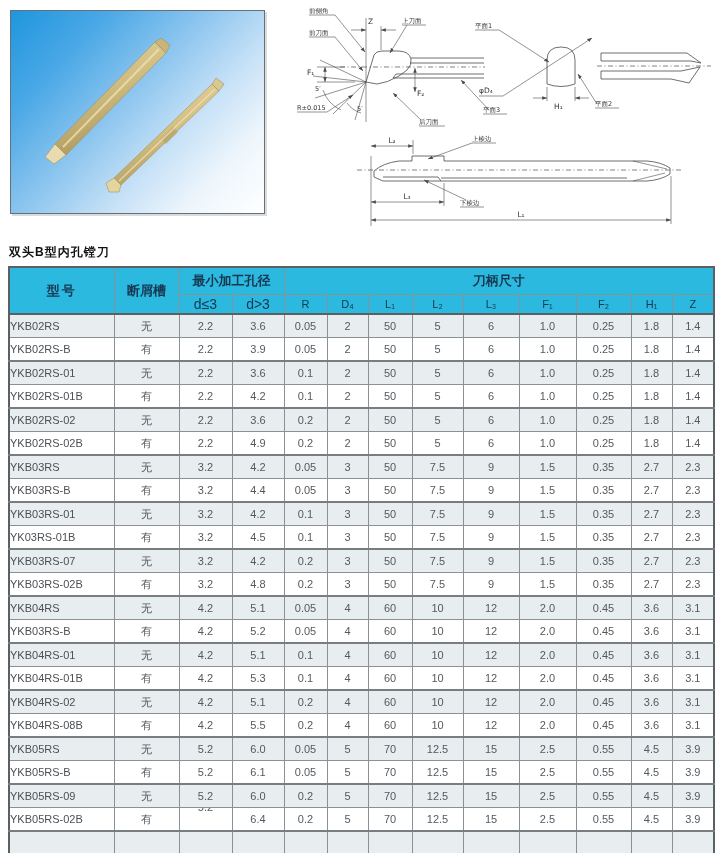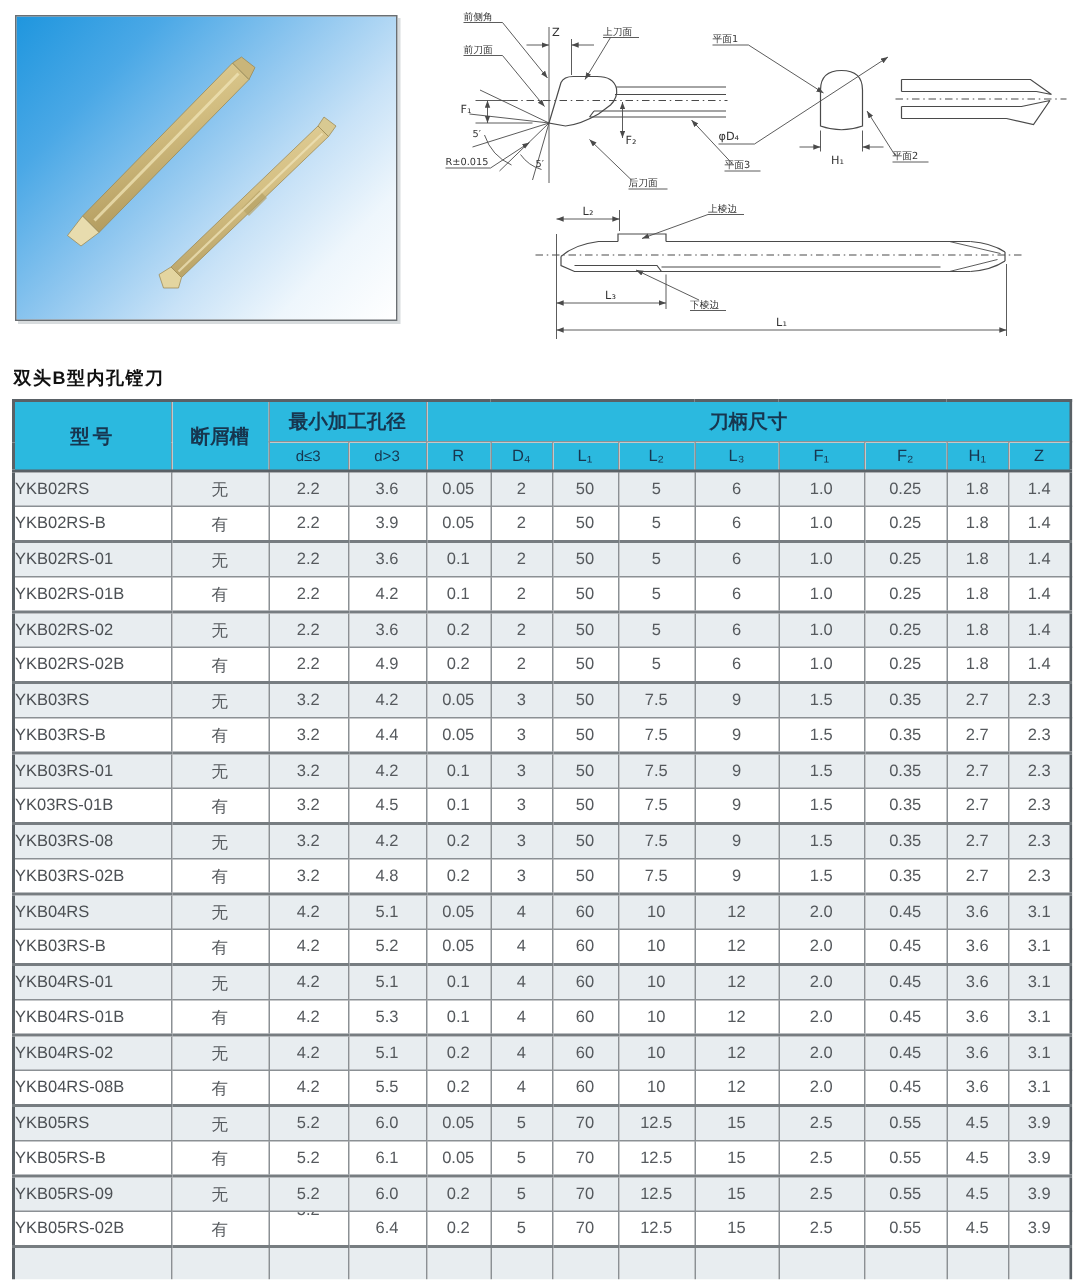--- a/index.html
+++ b/index.html
@@ -32,21 +32,21 @@
   
   .table-wrap{position:absolute;left:8px;top:266px;width:701px;}
   table.spec{border-collapse:collapse;table-layout:fixed;width:700px;
     border:2px solid #5a6166;}
   table.spec th,table.spec td{border:1px solid #8b9094;padding:0;overflow:hidden;white-space:nowrap;}
   thead th{background:#2BB9DF;color:#17364F;font-weight:bold;text-align:center;}
   tr.mainhead th{height:26px;font-size:13px;}
   th.h-model{font-size:18px;letter-spacing:2px;margin-left:24px;}
   th.h-chip{font-size:12px;}
   tr.subhead th{height:18px;font-size:11px;font-weight:normal;border-top:1px solid #1f8fae;}
-  tr.subhead th.dsub{font-size:10px;}
+  tr.subhead th.dsub{font-size:14px;}
   thead{border-bottom:2px solid #5a6166;}
   tbody td{height:22px;font-size:11px;color:#55595d;text-align:center;}
   tbody td.model{text-align:left;color:#4c5054;}
   tbody tr:nth-child(odd){background:#E8EDF0;}
   tbody tr:nth-child(even){background:#FFFFFF;}
   tbody tr:nth-child(odd) td{border-top:2px solid #777d81;}
   tbody tr:first-child td{border-top:none;}
   .straddle{display:inline-block;transform:translateY(-12px);}
 </style>
 </head>
@@ -389,21 +389,21 @@
             <td><span>3</span></td>
             <td><span>50</span></td>
             <td><span>7.5</span></td>
             <td><span>9</span></td>
             <td><span>1.5</span></td>
             <td><span>0.35</span></td>
             <td><span>2.7</span></td>
             <td><span>2.3</span></td>
           </tr>
           <tr>
-            <td class="model"><span>YKB03RS-08</span></td>
+            <td class="model"><span>YKB03RS-07</span></td>
             <td><span>无</span></td>
             <td><span>3.2</span></td>
             <td><span>4.2</span></td>
             <td><span>0.2</span></td>
             <td><span>3</span></td>
             <td><span>50</span></td>
             <td><span>7.5</span></td>
             <td><span>9</span></td>
             <td><span>1.5</span></td>
             <td><span>0.35</span></td>

